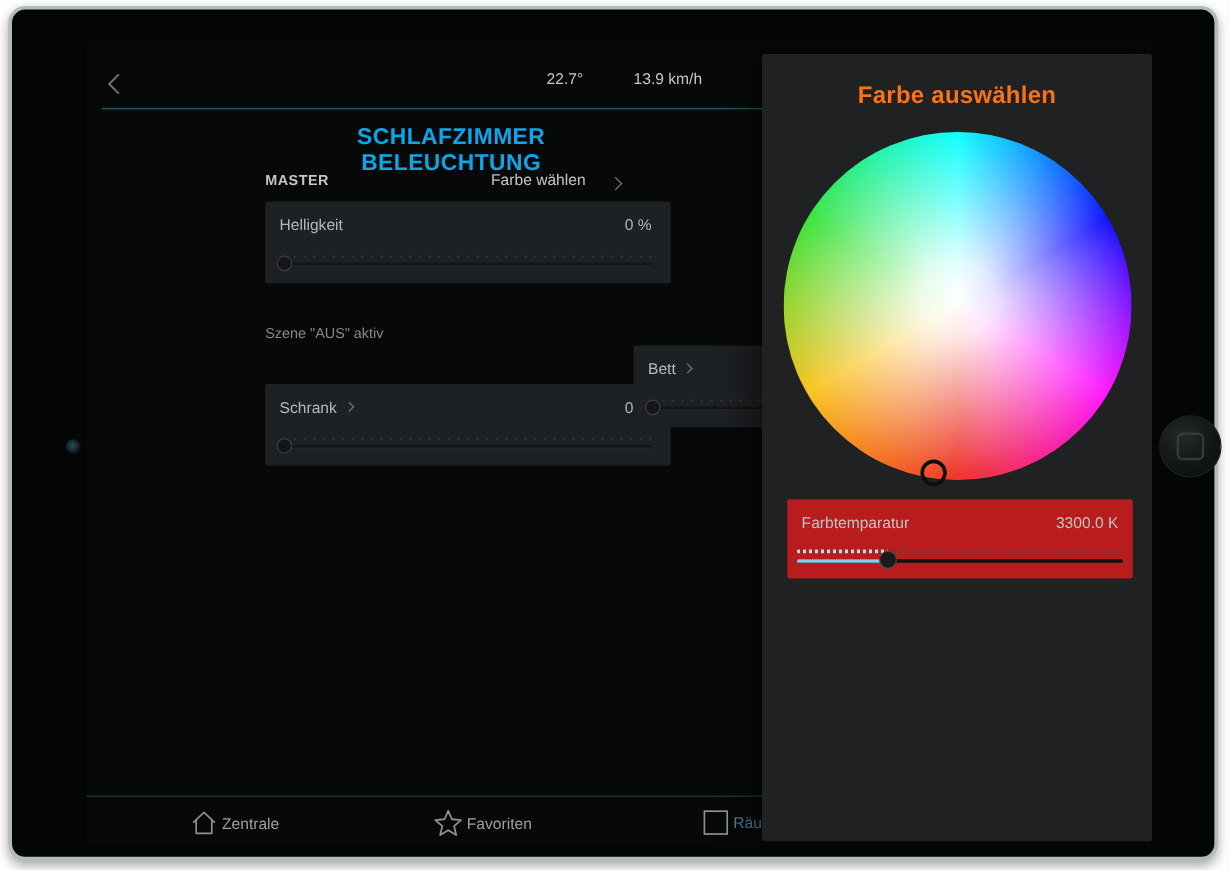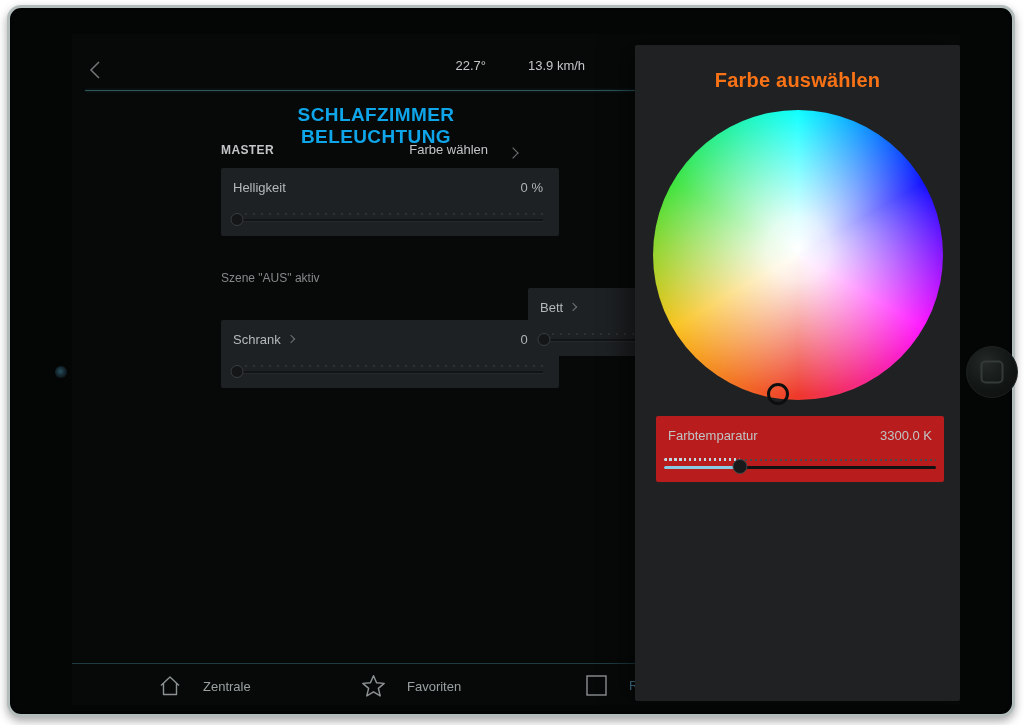--- a/index.html
+++ b/index.html
@@ -43,21 +43,21 @@
 
   .slider{position:absolute;left:16px;right:16px;bottom:10px;height:18px;--pct:0%;cursor:pointer;}
   .ticks{position:absolute;left:0;right:0;bottom:11px;height:2px;
     background:repeating-linear-gradient(to right,rgba(255,255,255,.07) 0 2px,transparent 2px 8px);}
   .track{position:absolute;left:0;right:0;bottom:5px;height:2px;background:#121415;box-shadow:0 1px 0 rgba(255,255,255,.04);}
   .knob{position:absolute;bottom:0;left:var(--pct);transform:translateX(-50%);width:13px;height:13px;
     border-radius:50%;background:#141617;border:1px solid #3a3e40;box-sizing:border-box;cursor:grab;}
 
   
   .tabbar{position:absolute;left:0;right:0;top:629px;height:42px;border-top:1px solid #1d3c42;}
-  .tab{position:absolute;top:10px;display:flex;align-items:center;gap:21px;cursor:pointer;}
+  .tab{position:absolute;top:10px;display:flex;align-items:center;gap:3px;cursor:pointer;}
   .tab-label{font-size:13px;color:#9aa0a1;}
   .tab-label.active{color:#4d7f9a;}
 
   
   .panel{position:absolute;left:563px;top:11px;width:325px;height:656px;background:#1f2122;
     border-radius:2px;box-shadow:-10px 0 26px rgba(0,0,0,.5);}
   .panel-title{position:absolute;left:0;top:24px;width:100%;text-align:center;
     font-size:20px;font-weight:bold;color:#f97316;letter-spacing:.2px;}
   .wheel{position:absolute;left:18px;top:65px;width:290px;height:290px;border-radius:50%;cursor:crosshair;
     background:

